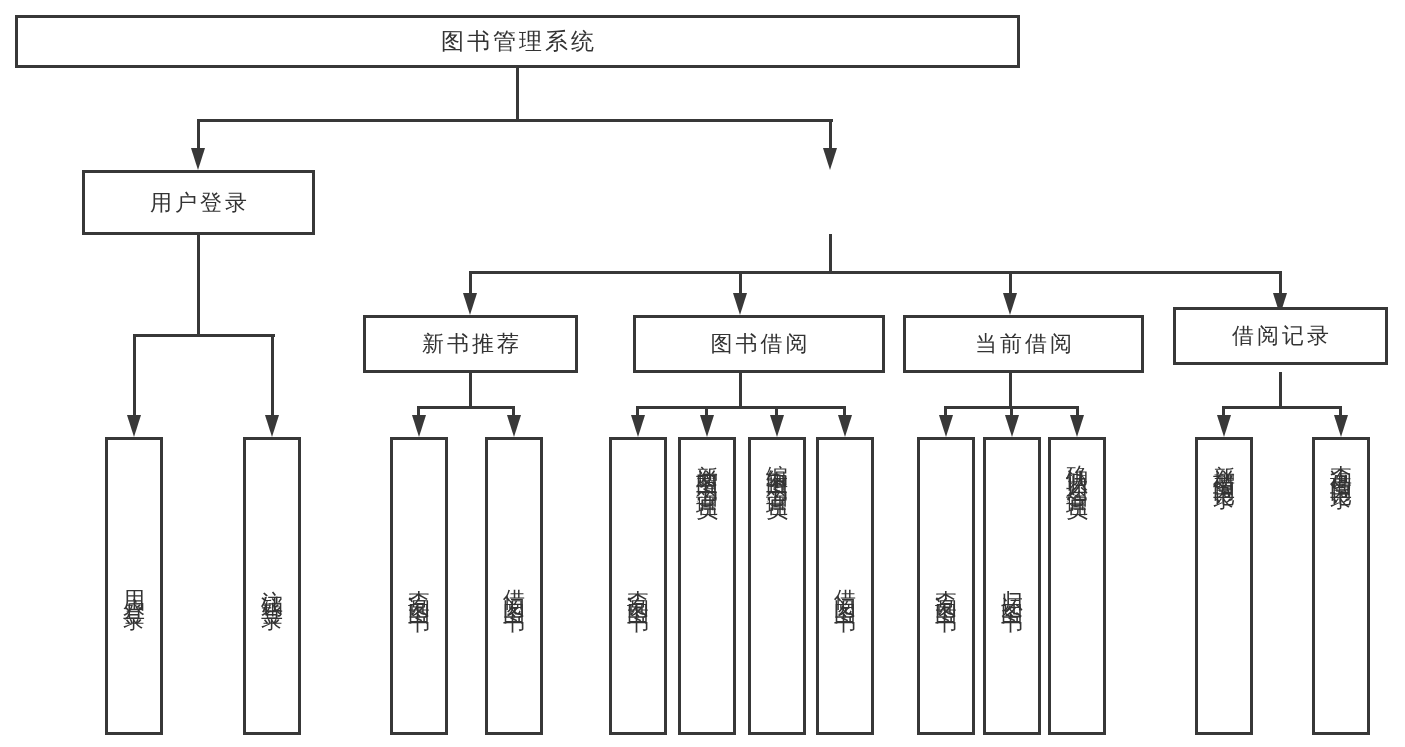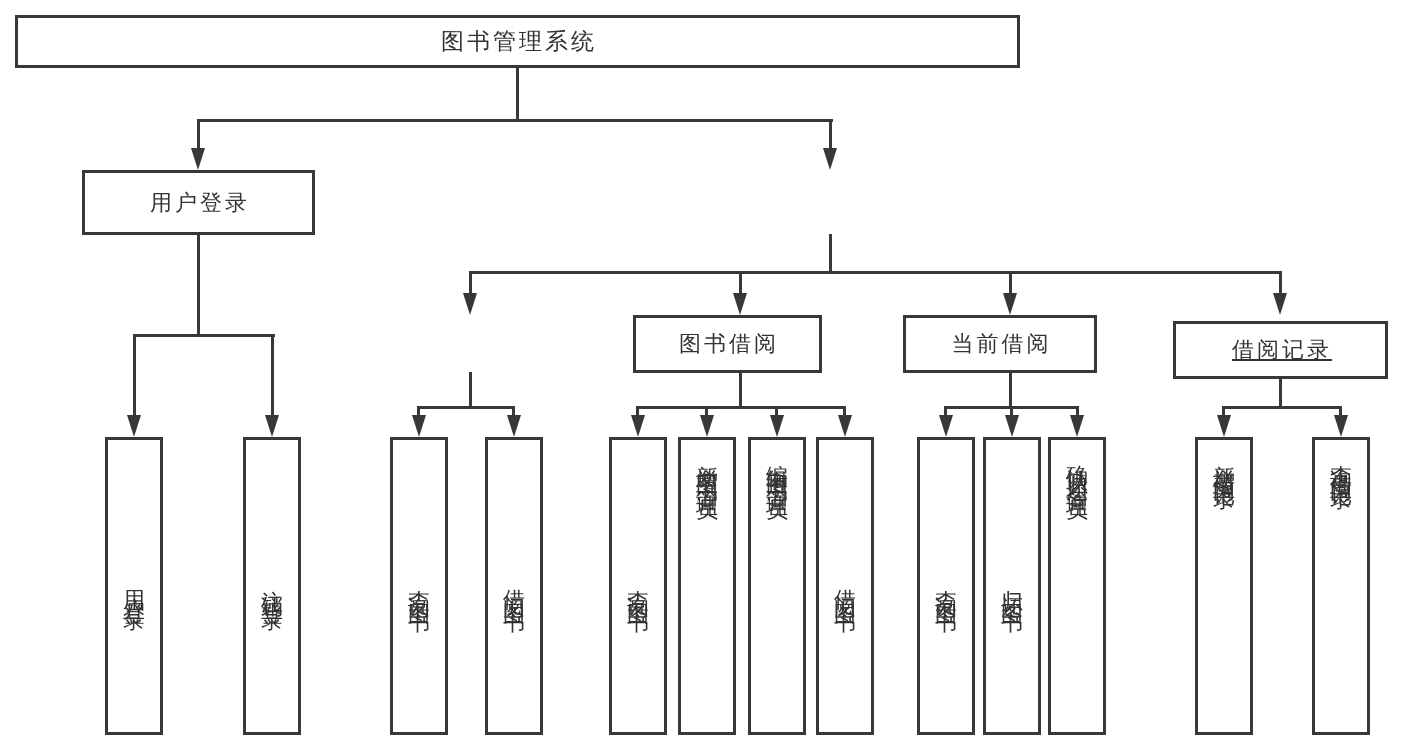--- a/index.html
+++ b/index.html
@@ -97,27 +97,30 @@
   <div class="ln" style="left:469px; top:271px; width:813px; height:3px;"></div>
   <div class="ln" style="left:469px; top:271px; width:3px; height:24px;"></div>
   <div class="ah" style="left:463px; top:293px;"></div>
   <div class="ln" style="left:739px; top:271px; width:3px; height:24px;"></div>
   <div class="ah" style="left:733px; top:293px;"></div>
   <div class="ln" style="left:1009px; top:271px; width:3px; height:24px;"></div>
   <div class="ah" style="left:1003px; top:293px;"></div>
   <div class="ln" style="left:1279px; top:271px; width:3px; height:24px;"></div>
   <div class="ah" style="left:1273px; top:293px;"></div>
 
-  <div class="node hnode" style="left:633px; top:315px; width:189px; height:58px;">
+  <div class="node hnode" style="left:363px; top:315px; width:215px; height:58px;">
+    <span>新书推荐</span>
+  </div>
+  <div class="node hnode" style="left:633px; top:315px; width:252px; height:58px;">
     <span>图书借阅</span>
   </div>
-  <div class="node hnode" style="left:903px; top:315px; width:194px; height:58px;">
+  <div class="node hnode" style="left:903px; top:315px; width:241px; height:58px;">
     <span>当前借阅</span>
   </div>
-  <div class="node hnode" style="left:1173px; top:321px; width:215px; height:58px;text-decoration:underline;">
+  <div class="node hnode" style="left:1173px; top:307px; width:215px; height:58px;">
     <span>借阅记录</span>
   </div>
 
   <div class="ln" style="left:469px; top:372px; width:3px; height:37px;"></div>
   <div class="ln" style="left:417px; top:406px; width:98px; height:3px;"></div>
   <div class="ln" style="left:417px; top:406px; width:3px; height:12px;"></div>
   <div class="ah" style="left:412px; top:415px;"></div>
   <div class="ln" style="left:512px; top:406px; width:3px; height:12px;"></div>
   <div class="ah" style="left:507px; top:415px;"></div>
 

